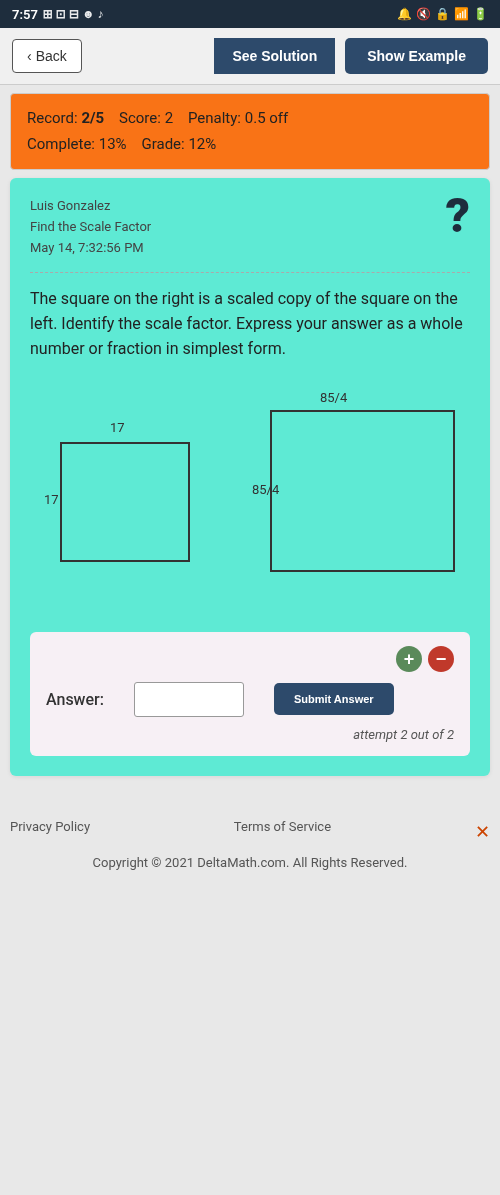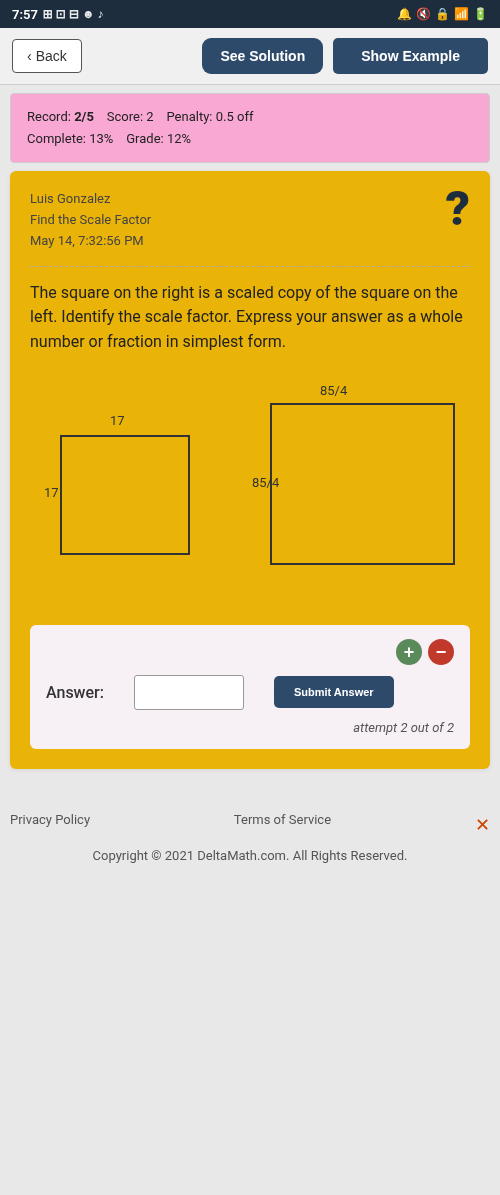--- a/index.html
+++ b/index.html
@@ -46,53 +46,53 @@
       align-items: center;
       gap: 4px;
       cursor: pointer;
       color: #333;
     }
     .nav-spacer { flex: 1; }
     .see-solution-btn {
       background: #2d4a6b;
       color: white;
       border: none;
-      border-radius: 9px;
+      border-radius: 0;
       padding: 10px 18px;
       font-size: 14px;
       font-weight: 600;
       cursor: pointer;
     }
     .show-example-btn {
       background: #2d4a6b;
       color: white;
       border: none;
       border-radius: 5px;
-      padding: 10px 28px;
+      padding: 10px 22px;
       font-size: 14px;
       font-weight: 600;
       cursor: pointer;
     }
 
     
     .score-bar {
-      background: #f9a8d4;
+      background: #f97316;
       border: 1px solid #ccc;
       margin: 8px 10px;
       border-radius: 4px;
       padding: 12px 16px;
-      font-size: 13px;
+      font-size: 15px;
       color: #222;
       line-height: 1.7;
     }
     .score-bar strong { font-weight: 700; }
 
     
     .main-card {
-      background: #eab308;
+      background: #5eead4;
       margin: 8px 10px;
       border-radius: 6px;
       padding: 18px 20px 20px;
       box-shadow: 0 1px 4px rgba(0,0,0,0.08);
     }
 
     .student-name {
       font-size: 13px;
       color: #444;
       line-height: 1.6;

